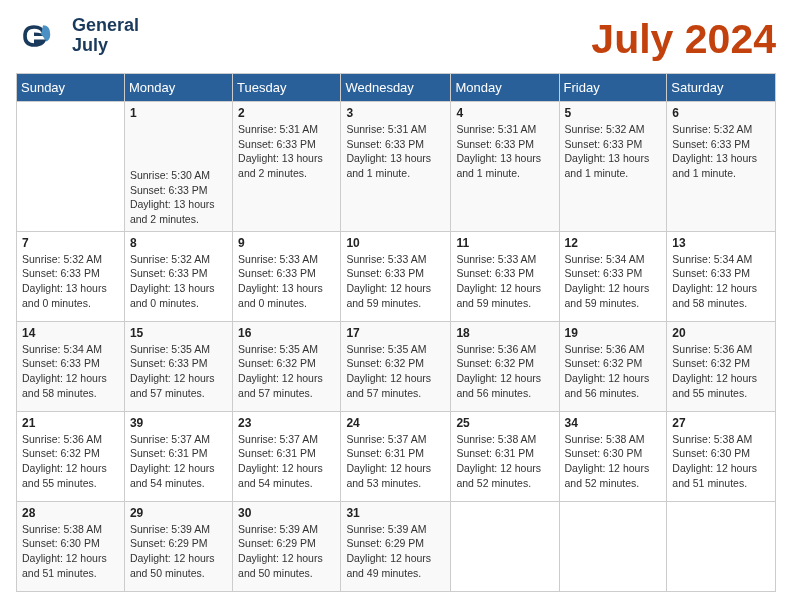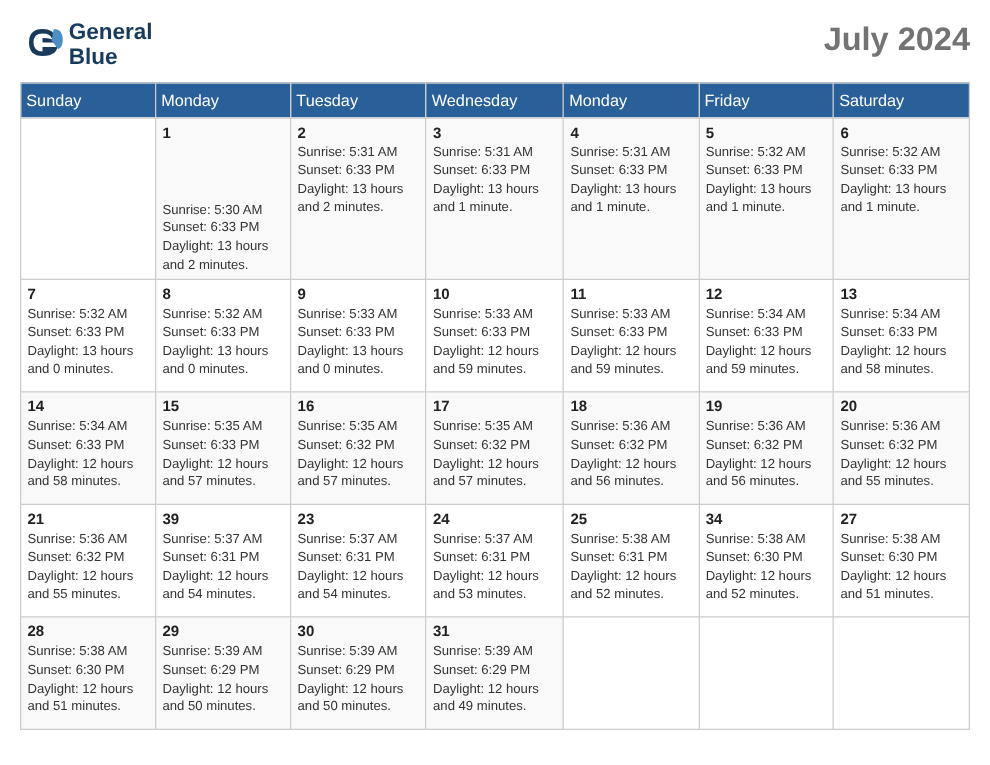--- a/index.html
+++ b/index.html
@@ -11,40 +11,40 @@
       padding: 16px;
     }
     .header {
       display: flex;
       justify-content: space-between;
       align-items: flex-start;
       margin-bottom: 10px;
     }
     .logo {
       display: flex;
-      align-items: flex-start;
-      gap: 3px;
+      align-items: center;
+      gap: 20px;
     }
     .logo-text {
       font-size: 18px;
       font-weight: bold;
       color: #1a3a5c;
       line-height: 1.1;
     }
     .logo-icon {
       width: 36px;
       height: 36px;
     }
     .title-block {
       text-align: right;
     }
     .month-title {
-      font-size: 26px;
+      font-size: 41px;
       font-weight: bold;
-      color: #737373;
+      color: #c2410c;
     }
     .location {
       font-size: 15px;
       color: #333;
     }
     table {
       width: 100%;
       border-collapse: collapse;
       font-size: 11px;
       border-radius: 25px;
@@ -89,21 +89,21 @@
 <body>
 
 <div class="header">
   <div class="logo">
     <svg class="logo-icon" viewBox="0 0 40 40" xmlns="http://www.w3.org/2000/svg">
       <path d="M8 20 Q8 8 20 8 Q30 8 32 16 L28 16 Q27 12 20 12 Q12 12 12 20 Q12 28 20 28 L20 24 L32 24 L32 20 L20 20 L20 16 Q30 16 34 20 Q34 32 20 32 Q8 32 8 20Z" fill="#1a3a5c"></path>
       <path d="M30 8 Q38 8 38 18 Q38 24 34 26 L28 18 Z" fill="#4a90c4"></path>
     </svg>
     <div class="logo-text">
       <div>General</div>
-      <div>Blue</div>
+      <div>July</div>
     </div>
   </div>
   <div class="title-block">
     <div class="month-title">July 2024</div>
   </div>
 </div>
 
 <table>
   <thead>
     <tr>

